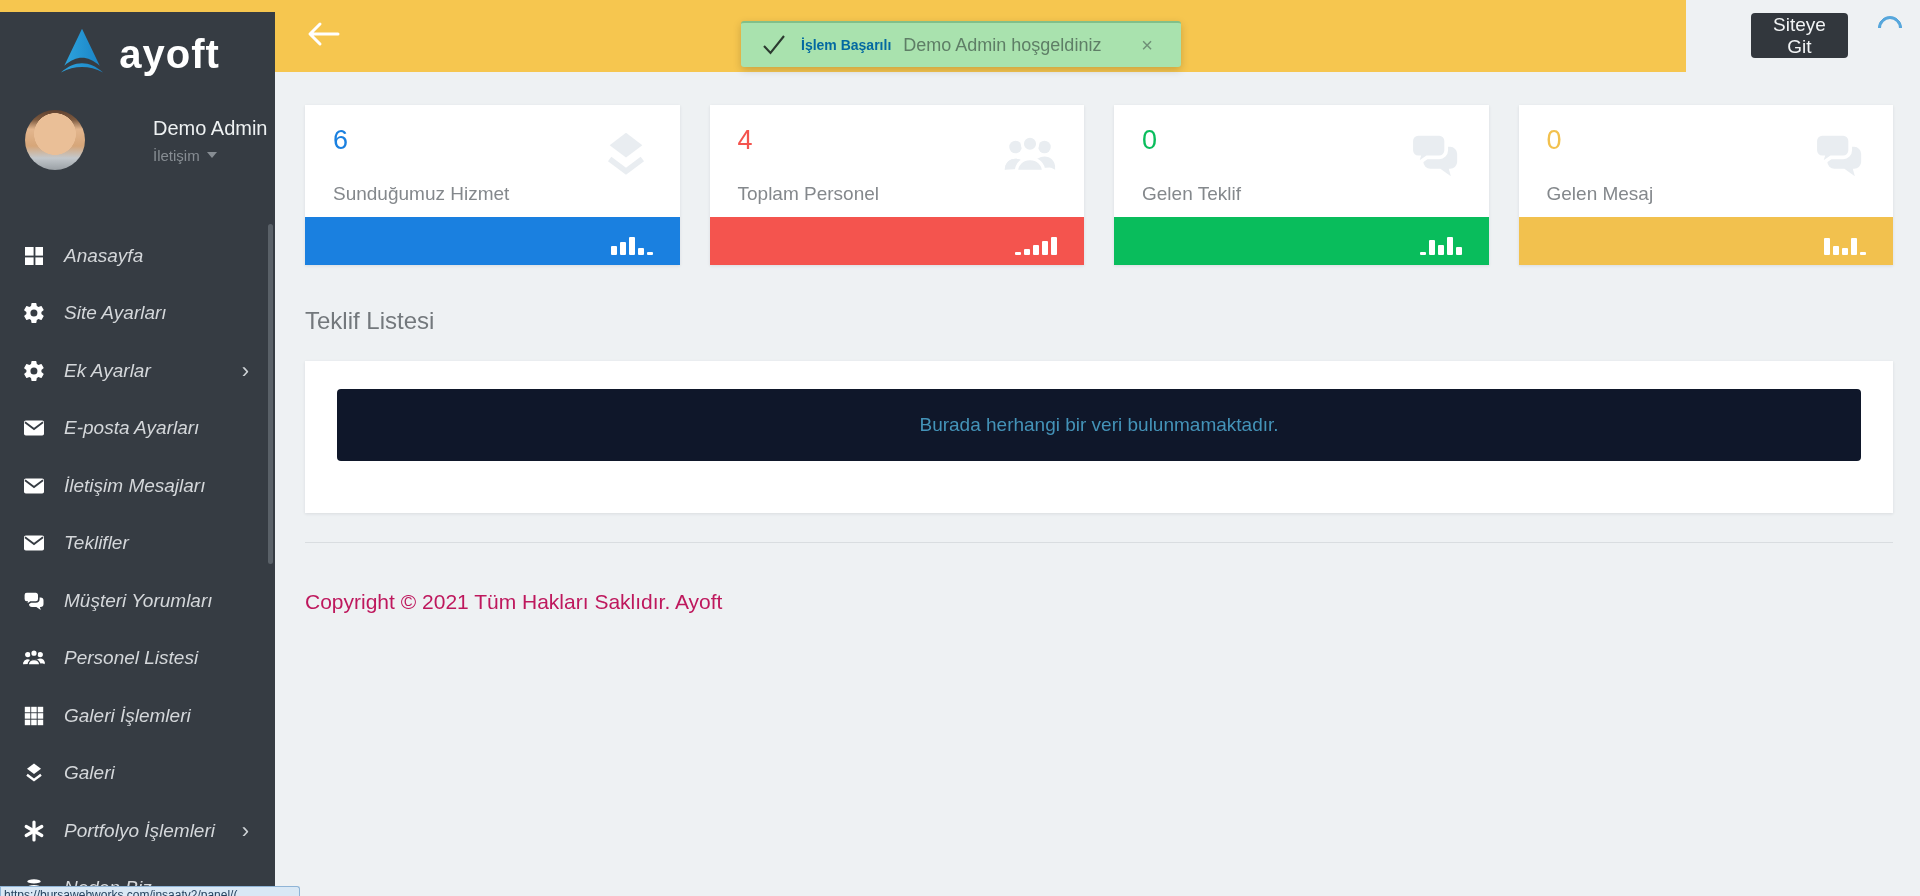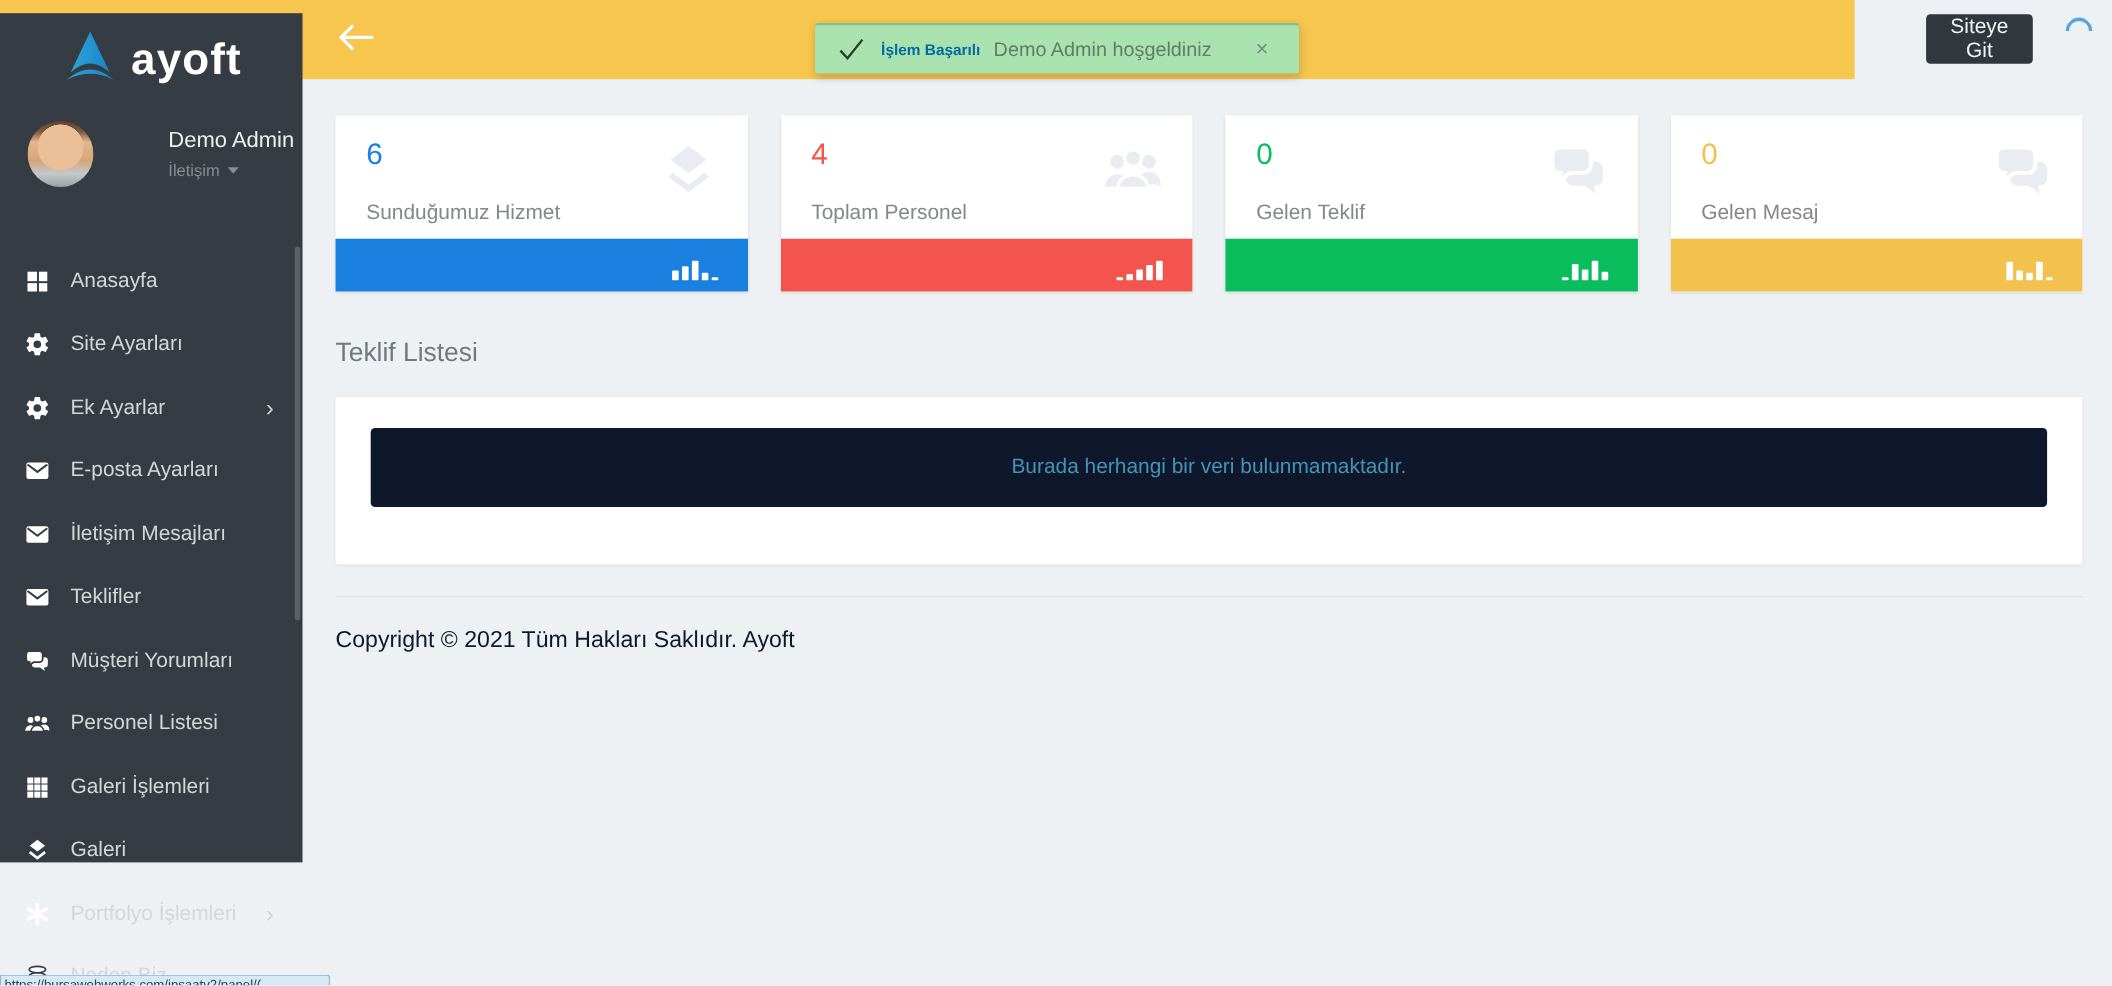--- a/index.html
+++ b/index.html
@@ -35,21 +35,21 @@
     background:#a9e2ae; border-radius:3px; border-top:2px solid rgba(58,128,72,.35);
     box-shadow:0 3px 8px rgba(0,0,0,.18);
     display:flex; align-items:center; padding:0 20px; z-index:5;
   }
   .toast .t-check { width:26px; height:22px; margin-right:14px; flex:0 0 auto; }
   .toast .t-title { font-weight:bold; font-size:14px; color:#0369a1; margin-right:12px; white-space:nowrap; }
   .toast .t-msg { font-size:18px; color:#5e7e66; white-space:nowrap; }
   .toast .t-close { margin-left:auto; margin-right:8px; font-size:20px; color:#6f9077; cursor:pointer; line-height:1; }
   
   .sidebar {
-    position:absolute; left:0; top:12px; width:275px; height:772px;
+    position:absolute; left:0; top:12px; width:275px; height:884px;
     background:#363c43; z-index:2;
   }
   .logo {
     display:flex; align-items:center; justify-content:center;
     padding-top:12px; height:72px; cursor:pointer;
   }
   .logo svg { width:54px; height:54px; margin-right:10px; }
   .logo .logo-text { font-size:40px; font-weight:bold; color:#ffffff; letter-spacing:1px; }
   .profile { display:flex; align-items:center; margin:26px 0 0 25px;gap:48px; }
   .avatar {
@@ -66,21 +66,21 @@
     border-left:5px solid transparent; border-right:5px solid transparent;
     border-top:6px solid #878d93;
   }
   .nav { position:absolute; top:215px; left:0; right:0; }
   .nav-item {
     height:57.5px; display:flex; align-items:center;
     padding:0 26px 0 20px; cursor:pointer; color:#d4d7da; font-size:19px;
   }
   .nav-icon { width:28px; height:24px; margin-right:16px; flex:0 0 auto; color:#ffffff; display:flex; align-items:center; justify-content:center; }
   .nav-icon svg { width:24px; height:24px; }
-  .nav-label { flex:1; white-space:nowrap; }
+  .nav-label { flex:1; white-space:nowrap;font-style:italic; }
   .nav-chevron { font-size:22px; color:#cfd3d6; line-height:1; }
   .side-scrollthumb {
     position:absolute; right:2px; top:212px; width:5px; height:340px;
     background:#5a6168; border-radius:3px; cursor:pointer;
   }
   
   .main { position:absolute; left:275px; top:72px; right:0; bottom:0; padding:33px 27px 0 30px; }
   .cards { display:flex; gap:30px; }
   .card {
     flex:1; height:160px; position:relative; background:#ffffff;
@@ -97,21 +97,21 @@
   .panel {
     margin-top:26px; height:152px; background:#ffffff;
     box-shadow:0 1px 3px rgba(40,50,60,.10); padding:28px 32px;
   }
   .alert-info {
     height:72px; background:#0f172a; border-radius:4px;
     display:flex; align-items:center; justify-content:center;
     font-size:19px; color:#4493b8;
   }
   .divider { margin-top:29px; border-top:1px solid #d9dde0; }
-  .copyright { margin-top:27px; font-size:21px; color:#0f172a; }
+  .copyright { margin-top:47px; font-size:21px; color:#be185d; }
   
   .status-tooltip {
     position:absolute; left:0; bottom:0; width:300px; height:10px; overflow:hidden;
     background:#d9e8f5; border:1px solid #8fb4d6; border-bottom:none;
     border-top-right-radius:3px; z-index:6;
     font-size:12px; line-height:15px; color:#25435f; padding:1px 4px 0 3px; white-space:nowrap;
   }
 </style>
 </head>
 <body>

